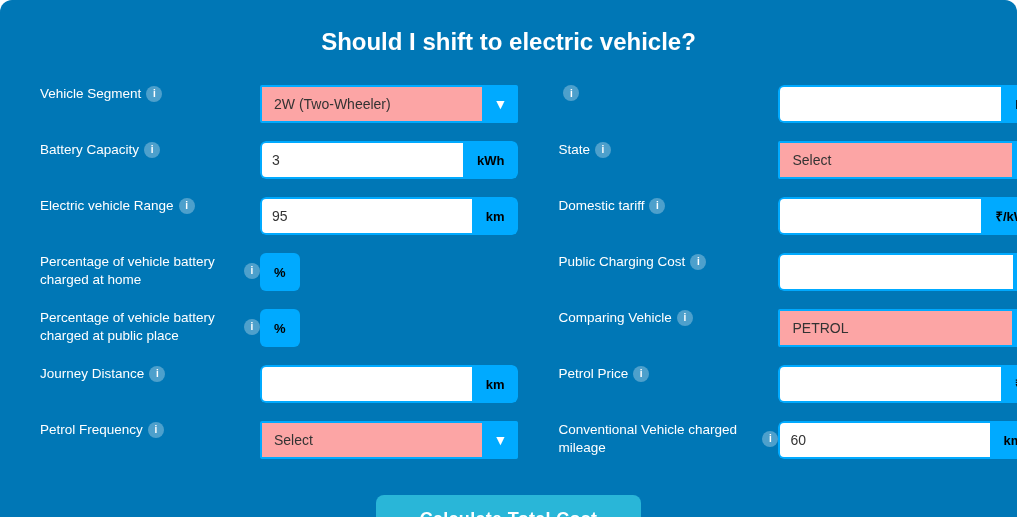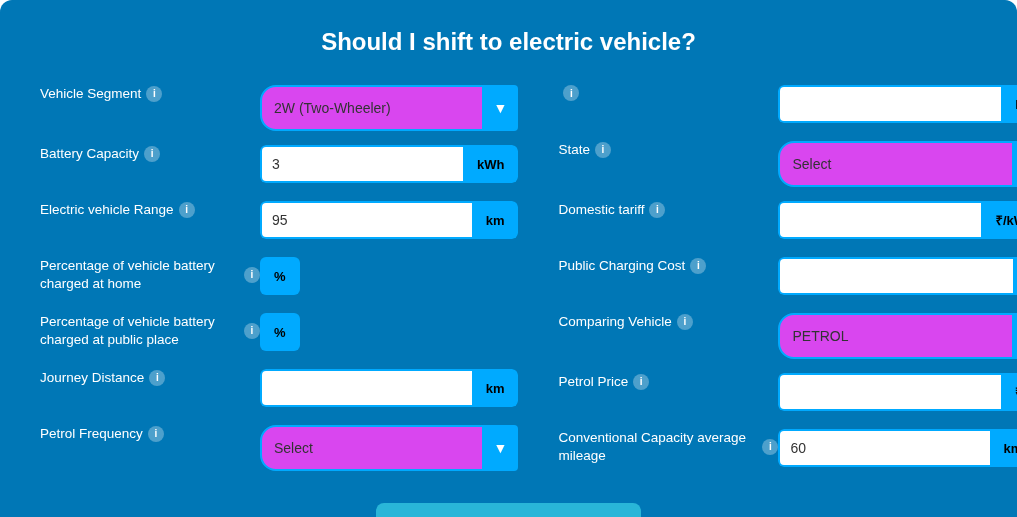--- a/index.html
+++ b/index.html
@@ -96,30 +96,30 @@
       white-space: nowrap;
     }
     .select-group {
       display: flex;
       flex: 1;
       position: relative;
     }
     .select-field {
       flex: 1;
       border: 2px solid #00aaff;
-      border-radius: 16px;
+      border-radius: 2px;
       padding: 0 36px 0 12px;
       font-size: 14px;
       outline: none;
-      background: #d946ef;
+      background: #fca5a5;
       color: #333;
       appearance: none;
       -webkit-appearance: none;
       cursor: pointer;
-      height: 46px;
+      height: 38px;
     }
     .select-arrow {
       position: absolute;
       right: 0;
       top: 0;
       bottom: 0;
       width: 36px;
       background: #00aaff;
       display: flex;
       align-items: center;
@@ -315,21 +315,21 @@
           <span class="info-icon">i</span>
         </div>
         <div class="input-group">
           <input class="input-field" type="number" value="" style="">
           <div class="unit-badge">₹/L</div>
         </div>
       </div>
 
       <div class="form-row">
         <div class="label-group">
-          <span class="label-text">Conventional Capacity average mileage</span>
+          <span class="label-text">Conventional Vehicle charged mileage</span>
           <span class="info-icon">i</span>
         </div>
         <div class="input-group">
           <input class="input-field" type="number" value="60" style="">
           <div class="unit-badge">km/L</div>
         </div>
       </div>
 
     </div>
   </div>

